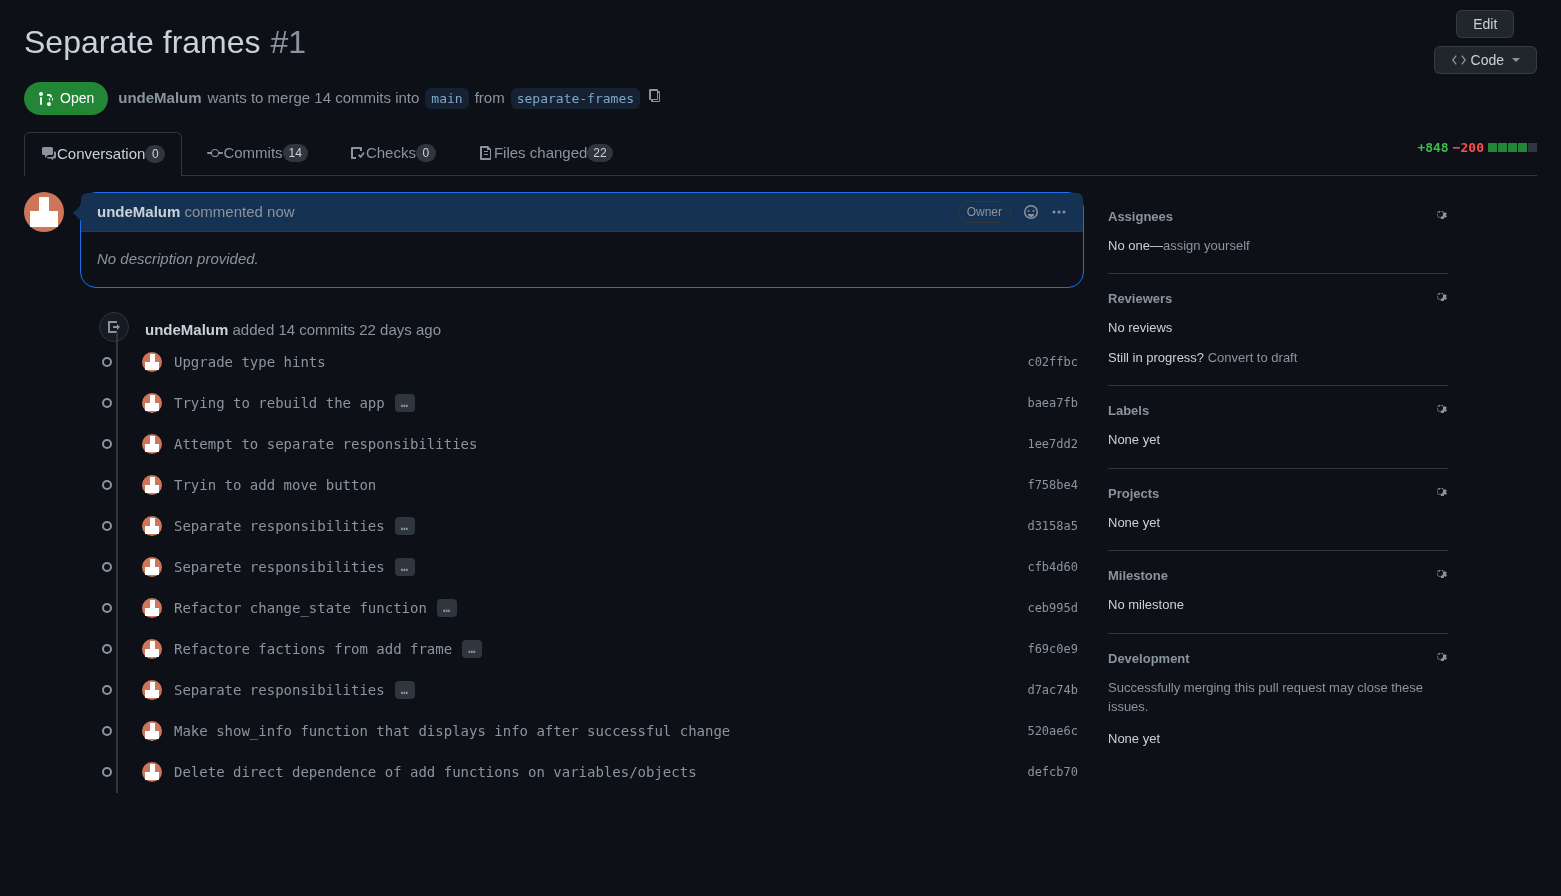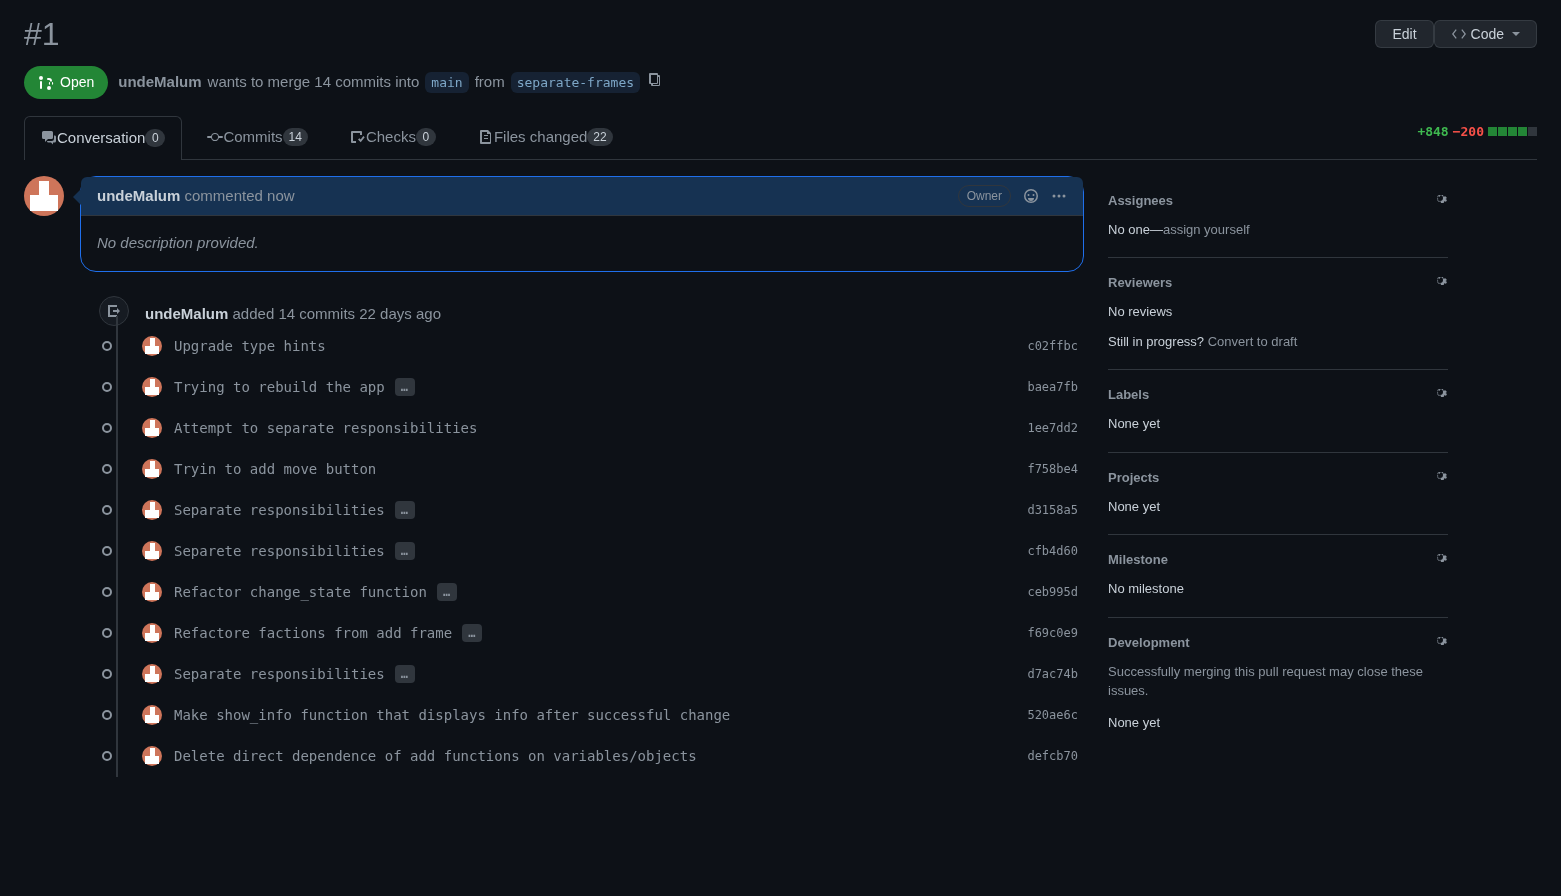--- a/index.html
+++ b/index.html
@@ -32,21 +32,21 @@
   .pr-header {
     display: flex;
     align-items: center;
     justify-content: space-between;
     padding-top: 10px;
     margin-bottom: 8px;
   }
   .pr-title-line { display: flex; align-items: baseline; gap: 10px; }
   .pr-title { font-size: 32px; font-weight: 400; color: var(--text); }
   .pr-number { font-size: 32px; font-weight: 300; color: var(--text-muted); }
-  .header-actions { display: flex; align-items: center; }
+  .header-actions { display: flex; gap: 8px; align-items: center; flex-direction: column; }
   .btn {
     background: #21262d;
     border: 1px solid rgba(240,246,252,0.1);
     color: var(--text);
     font-size: 14px;
     padding: 5px 16px;
     border-radius: 6px;
     display: inline-flex;
     align-items: center;
     gap: 4px;
@@ -223,20 +223,21 @@
   .side-body { font-size:13px; color: var(--text);}
   .side-body.muted { color: var(--text-muted);}
   .side-link { color: var(--text-muted); cursor:pointer; }
   .gear svg{fill:var(--text-muted);width:16px;height:16px;}
 </style>
 </head>
 <body>
 
 <div class="pr-header">
   <div class="pr-title-line">
+    <span class="pr-title">Separate frames</span>
     <span class="pr-number">#1</span>
   </div>
   <div class="header-actions">
     <button class="btn">
         <span>Edit</span>
       </button>
     <button class="btn">
       <svg width="16" height="16" viewBox="0 0 16 16">
           <path d="M4.7 3.3L1 8l3.7 4.7 1-0.8L2.6 8l3.1-3.9-1-0.8zm6.6 0l-1 0.8L13.4 8l-3.1 3.9 1 0.8L15 8l-3.7-4.7z"></path>
         </svg>

